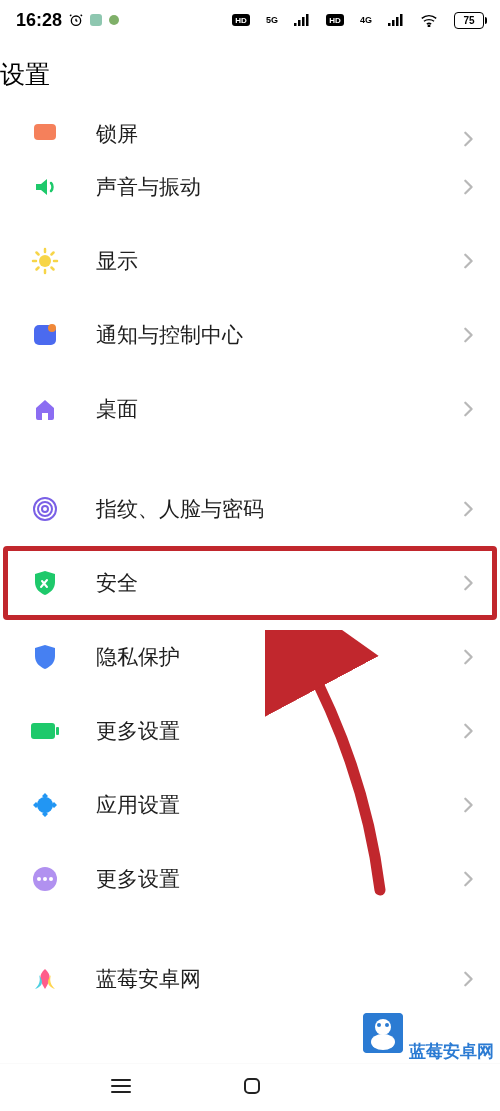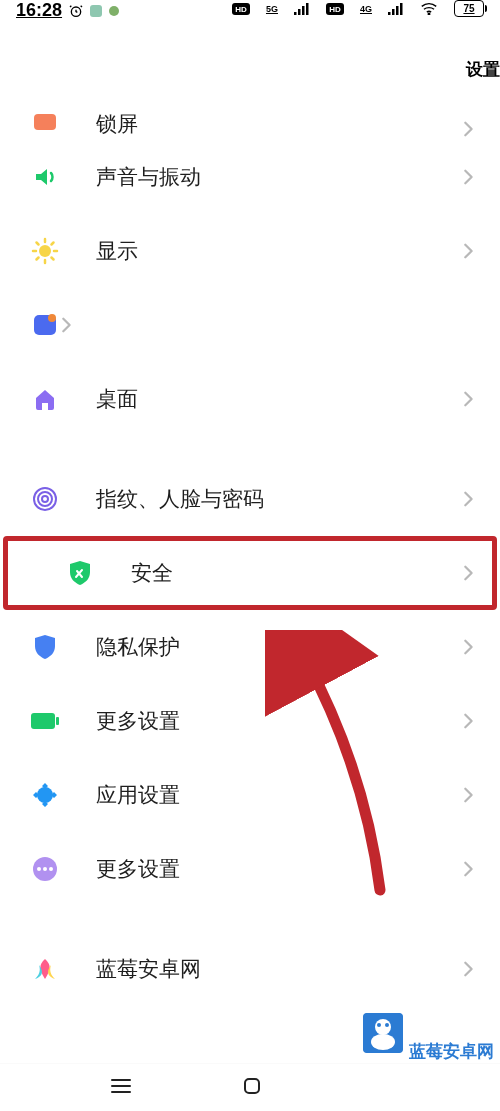--- a/index.html
+++ b/index.html
@@ -9,52 +9,51 @@
       background: #fff;
       font-family: -apple-system, "Helvetica Neue", Arial, sans-serif;
       position: relative;
       overflow: hidden;
     }
     
     .status-bar {
       height: 40px;
       display: flex;
       justify-content: space-between;
-      align-items: flex-start;
+      align-items: center;
       padding: 0 16px;
       font-weight: 500;
-      text-decoration: underline;
     }
     .status-left { display: flex; align-items: center; gap: 6px; }
     .status-time { font-size: 18px; font-weight: 600; }
     .status-right { display: flex; align-items: center; gap: 16px; font-size: 11px; }
     .status-icon { display: inline-flex; align-items: center; }
     .battery-box {
       border: 1.5px solid #000; border-radius: 4px; width: 30px; height: 17px;
       display: flex; align-items: center; justify-content: center;
       font-size: 10px; font-weight: 600; position: relative;
     }
     .battery-box::after {
       content: ""; position: absolute; right: -4px; top: 4px;
       width: 2px; height: 7px; background: #000; border-radius: 0 2px 2px 0;
     }
     
-    .page-title { text-align: right; font-size: 17px; font-weight: 700; padding: 18px 0 8px; }
+    .page-title { text-align: left; font-size: 25px; font-weight: 400; padding: 18px 0 8px; }
     
     .list { display: flex; flex-direction: column; margin-top: 21px; }
     .row {
       display: flex; align-items: center; height: 74px; padding: 0 26px 0 30px;
     }
     .row.partial { height: 30px; overflow: hidden; align-items: flex-end; padding-bottom: 2px; }
     .row-icon { width: 30px; height: 30px; flex-shrink: 0; display: flex; align-items: center; justify-content: center; }
     .row-label { font-size: 21px; color: #1e1e1e; margin-left: 36px; flex: 1; font-weight: 400; }
     .row-chevron { color: #b8b8b8; flex-shrink: 0; }
     .divider { height: 26px; }
     
-    .highlight-wrap { position: relative; padding-left: 35px; }
+    .highlight-wrap { position: relative; }
     .highlight-box {
       position: absolute; left: 3px; right: 3px; top: 0; bottom: 0;
       border: 5px solid #c1272d; border-radius: 4px; pointer-events: none;
     }
     
     .arrow {
       position: absolute; left: 265px; top: 630px; pointer-events: none;
     }
     
     .nav-bar {
@@ -195,20 +194,21 @@
       </svg>
   </div>
 
   <div class="row">
     <div class="row-icon">
       <svg width="26" height="26" viewBox="0 0 26 26">
           <rect x="2" y="3" width="22" height="20" rx="5" fill="#4b6aef"></rect>
           <circle cx="20" cy="6" r="4" fill="#f08838"></circle>
         </svg>
     </div>
+    <div class="row-label">通知与控制中心</div>
     <svg class="row-chevron" width="12" height="18" viewBox="0 0 12 20" fill="none" stroke="#b8b8b8" stroke-width="2.5" stroke-linecap="round" stroke-linejoin="round">
         <path d="M3 3l7 7-7 7"></path>
       </svg>
   </div>
 
   <div class="row">
     <div class="row-icon">
       <svg width="28" height="28" viewBox="0 0 28 28">
           <path d="M5 13l9-8 9 8v10a2 2 0 0 1-2 2h-4v-7h-6v7H7a2 2 0 0 1-2-2V13z" fill="#8b6df2"></path>
         </svg>

